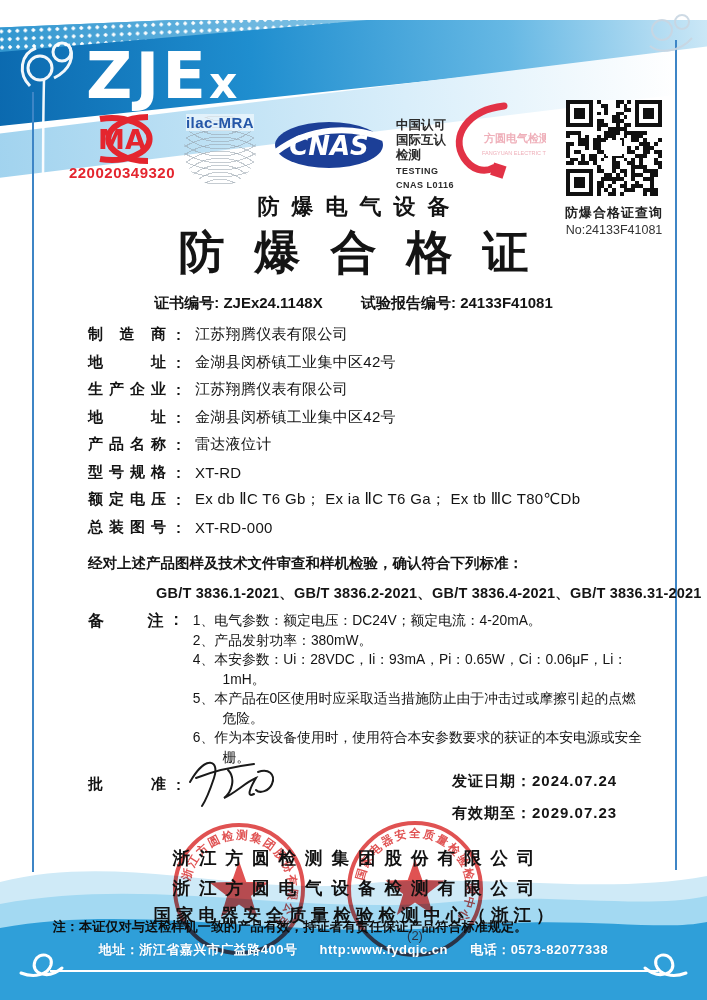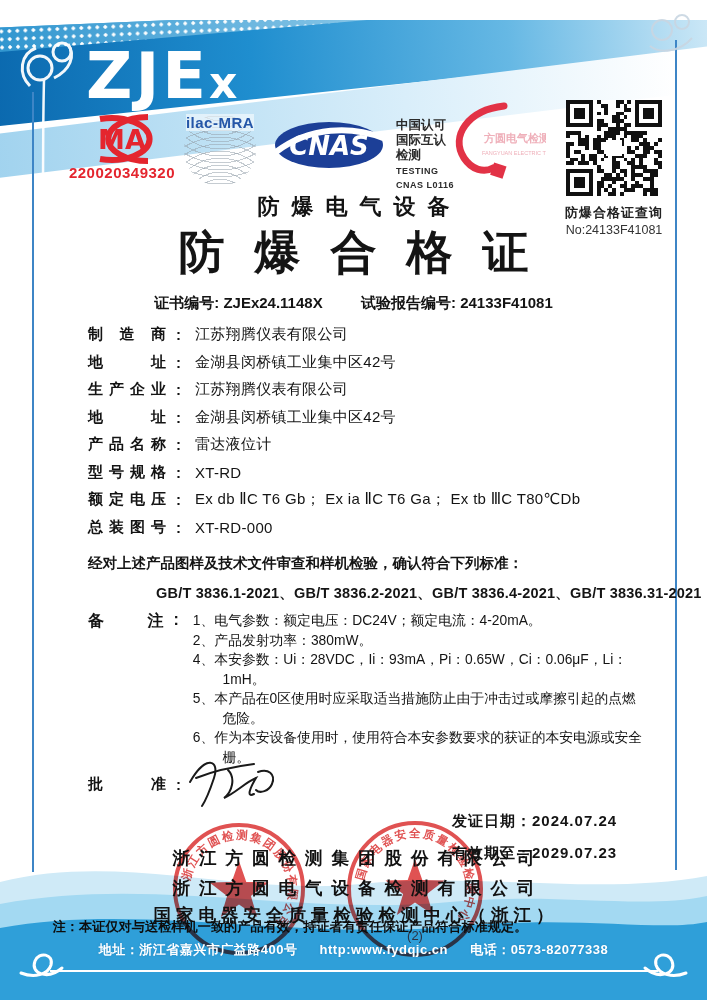--- a/index.html
+++ b/index.html
@@ -59,21 +59,21 @@
   .fvalue{font-weight:500;letter-spacing:.3px;}
   .statement{position:absolute;top:554px;left:88px;font-size:14.5px;font-weight:600;z-index:4;}
   .standards{position:absolute;top:584px;left:156px;font-size:14.5px;font-weight:600;z-index:4;letter-spacing:.2px;}
   
   .remarks{position:absolute;top:611px;left:88px;width:560px;display:flex;z-index:4;}
   .rcontent{font-size:13.8px;line-height:19.5px;width:470px;font-weight:500;}
   .rcontent div{padding-left:2.15em;text-indent:-2.15em;}
   
   .approval{position:absolute;top:775px;left:88px;display:flex;align-items:center;font-size:15px;z-index:4;}
   .signature{position:absolute;top:748px;left:176px;z-index:4;}
-  .dates{position:absolute;left:452px;font-size:15px;font-weight:bold;letter-spacing:1px;z-index:4;margin-top:40px;}
+  .dates{position:absolute;left:452px;font-size:15px;font-weight:bold;letter-spacing:1px;z-index:4;}
   
   .wave{position:absolute;left:0;top:840px;width:707px;height:160px;z-index:1;}
   .stamp{position:absolute;z-index:2;opacity:.82;mix-blend-mode:multiply;}
   .company{position:absolute;left:0;width:707px;text-align:center;font-weight:bold;z-index:3;
         font-size:17.5px;letter-spacing:9px;padding-left:9px;box-sizing:border-box;color:#111;}
   .footnote{position:absolute;top:918px;left:0;width:580px;text-align:center;font-size:13.2px;
         font-weight:bold;z-index:3;color:#0d0d0d;}
   .footer-line{position:absolute;top:941px;left:0;width:707px;text-align:center;z-index:3;
         color:#ffffff;font-size:13px;font-weight:bold;letter-spacing:.5px;
         text-shadow:0 0 2px rgba(30,120,180,.6);}

